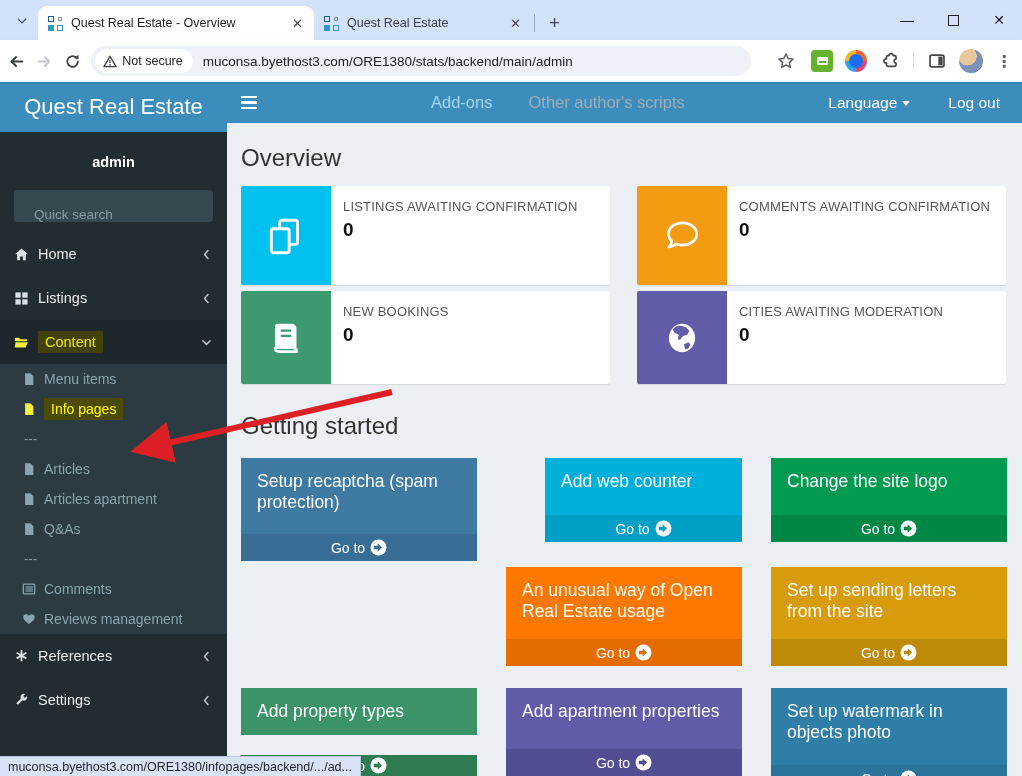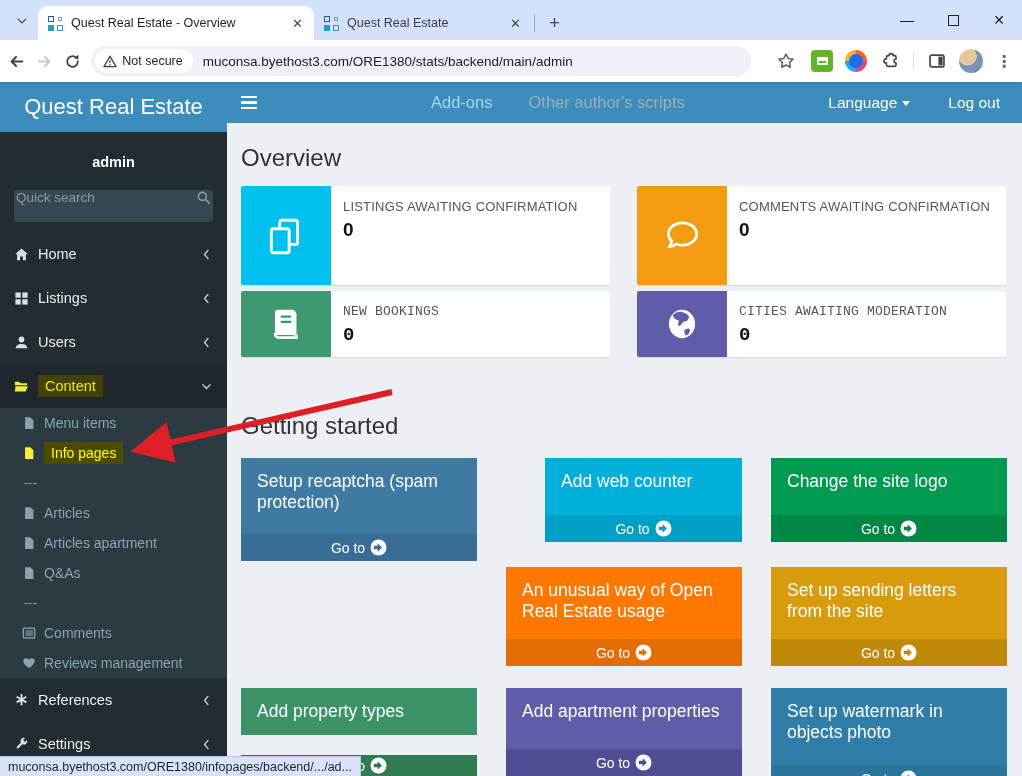--- a/index.html
+++ b/index.html
@@ -48,42 +48,42 @@
   .hamburger i { display:block; width:16px; height:2.5px; background:#fff; }
   .topnav-links { display:flex; gap:36px; margin-left:160px; font-size:16.5px; }
   .tn-addons { color:#a6d5f1; }
   .tn-other { color:#9fadb4; }
   .topnav-right { margin-left:auto; display:flex; align-items:center; gap:38px; padding-right:22px; font-size:15.5px; }
   .caret { display:inline-block; width:0; height:0; border-left:4.5px solid transparent; border-right:4.5px solid transparent; border-top:5px solid #fff; margin-left:5px; vertical-align:middle; }
 
   
   .sidebar { position:absolute; left:0; top:50px; width:227px; height:644px; background:#222d32; color:#b8c7ce; }
   .sb-user { text-align:center; color:#fff; font-weight:bold; font-size:14.5px; padding:22px 0 18px; }
-  .sb-search { margin:2px 14px 10px; height:32px; background:#374850; border-radius:4px; display:flex; align-items:flex-start; padding:0 2px; }
+  .sb-search { margin:2px 14px 10px; height:32px; background:#374850; border-radius:4px; display:flex; align-items:flex-end; padding:0 20px; }
   .sb-search input { flex:1; background:transparent; border:none; outline:none; color:#ccc; font-size:13.5px; font-family:inherit; }
   .sb-search input::placeholder { color:#8b9ba3; }
   .sb-menu { margin-top:8px; }
   .sb-item { display:flex; align-items:center; padding:0 14px; font-size:14.5px; color:#ececec; height:44px; }
   .sb-item .icon { width:24px; display:flex; justify-content:flex-start; color:#d8dfe2; }
   .sb-item .chev { margin-left:auto; color:#b8c7ce; display:flex; }
   .sb-item.active-top { background:#1e282c; }
   .sb-sub { background:#2c3b41; }
   .sb-subitem { display:flex; align-items:center; padding:0 14px 0 22px; height:30px; font-size:14px; color:#8aa4af; }
   .sb-subitem .icon { width:22px; display:flex; color:#8aa4af; }
   .sb-sep { padding:4px 14px 6px 24px; color:#8aa4af; font-size:13px; height:30px; display:flex; align-items:center; }
   .hl-label { background:#43420a; color:#eaea00; padding:3px 7px; }
   .hl-label.bright { background:#4c4b00; color:#ffff00; }
   .yellow { color:#f4ee3c !important; }
 
   
   .content { position:absolute; left:227px; top:50px; width:795px; height:644px; background:#ecf0f5; overflow:hidden; }
   .h-title { position:absolute; left:14px; font-size:24px; color:#333; font-weight:400; }
   .cards { position:absolute; left:14px; top:54px; width:765px; display:grid; grid-template-columns:369px 369px; column-gap:27px; row-gap:6px; }
   .card { background:#fff; box-shadow:0 1px 1px rgba(0,0,0,.1); border-radius:2px; display:flex; overflow:hidden; }
-  .card.r1 { height:99px; } .card.r2 { height:66px;font-family:Liberation Mono, monospace; }
+  .card.r1 { height:99px; } .card.r2 { height:93px; }
   .card-icon { width:90px; display:flex; align-items:center; justify-content:center; color:#fff; }
   .card-body { padding:13px 12px; }
   .card-label { font-size:13px; color:#555; letter-spacing:.2px; }
   .card-value { font-size:19px; font-weight:bold; color:#111; margin-top:5px; }
 
   .gs-title { top:280px; }
   .tiles { position:absolute; left:14px; top:326px; display:grid; grid-template-columns:236px 236px 236px; column-gap:29px; grid-template-rows:109px 121px auto; }
   .tile { color:#fff; display:flex; flex-direction:column; align-self:start; }
   .tile-body { flex:1; padding:13px 16px; font-size:17.5px; line-height:1.22; }
   .tile-footer { height:27px; display:flex; align-items:center; justify-content:center; font-size:14px; gap:5px; }
@@ -249,34 +249,20 @@
               <rect x="8.8" y="8.8" width="5.7" height="5.7"></rect>
             </svg>
           </span>
           <span>Listings</span>
           <span class="chev">
             <svg viewBox="0 0 16 16" width="13" height="13" fill="currentColor">
               <polyline points="9.8,3.2 5.6,8 9.8,12.8" fill="none" stroke="currentColor" stroke-width="1.8" stroke-linecap="round" stroke-linejoin="round"></polyline>
             </svg>
           </span>
         </div>
-        <div class="sb-item">
-          <span class="icon">
-            <svg viewBox="0 0 16 16" width="15" height="15" fill="currentColor">
-              <circle cx="8" cy="4.8" r="3.1"></circle>
-              <path d="M1.8 14.2c0-3 2.8-4.6 6.2-4.6s6.2 1.6 6.2 4.6z"></path>
-            </svg>
-          </span>
-          <span>Users</span>
-          <span class="chev">
-            <svg viewBox="0 0 16 16" width="13" height="13" fill="currentColor">
-              <polyline points="9.8,3.2 5.6,8 9.8,12.8" fill="none" stroke="currentColor" stroke-width="1.8" stroke-linecap="round" stroke-linejoin="round"></polyline>
-            </svg>
-          </span>
-        </div>
         <div class="sb-item active-top">
           <span class="icon yellow">
             <svg viewBox="0 0 16 16" width="15" height="15" fill="currentColor">
               <path d="M1 3h4.4l1.4 1.6H14v2H1z"></path>
               <path d="M1.6 7.6h13.2l-2.4 5.6H.8z"></path>
             </svg>
           </span>
           <span class="hl-label">Content</span>
           <span class="chev">
             <svg viewBox="0 0 16 16" width="13" height="13" fill="currentColor">

